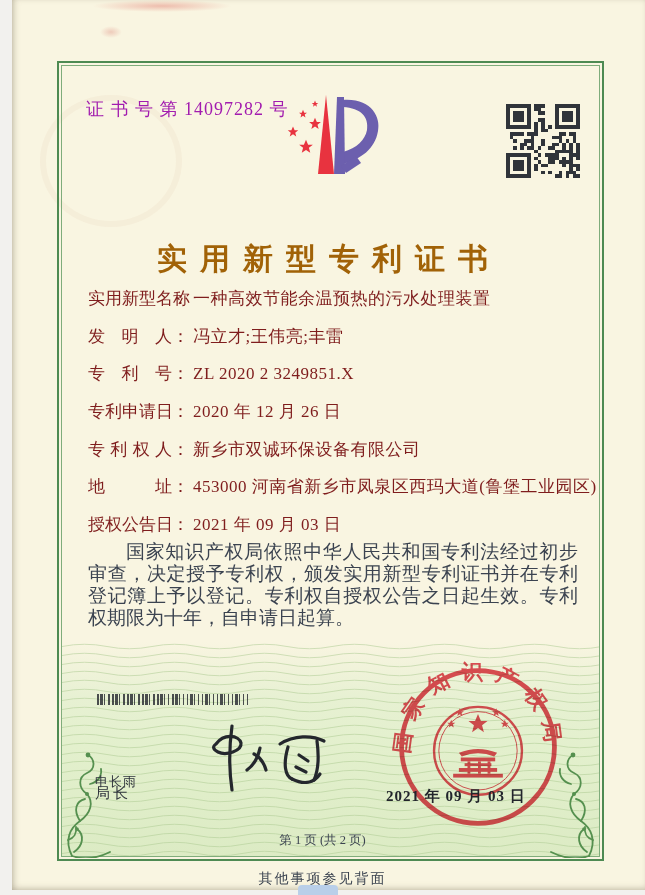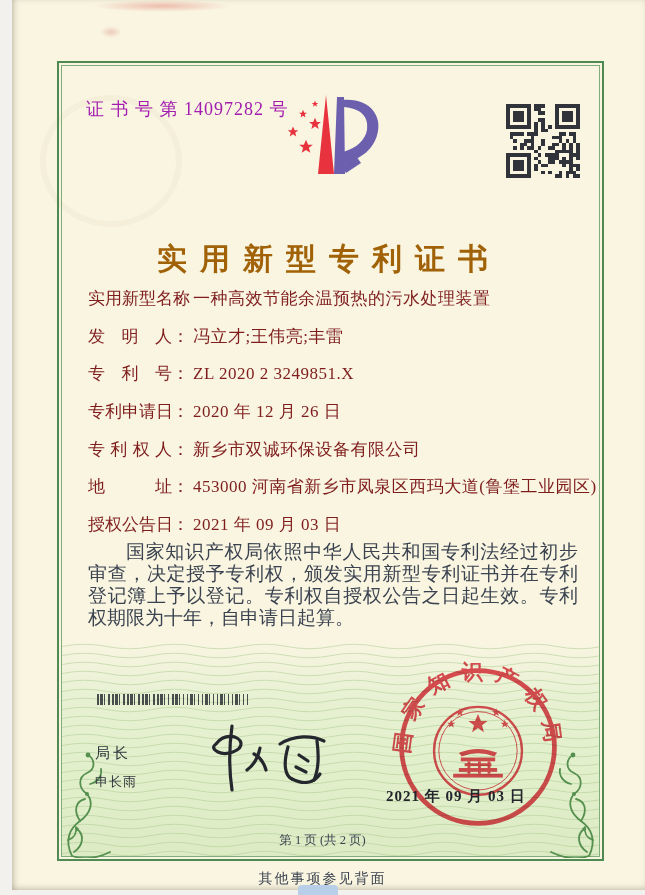--- a/index.html
+++ b/index.html
@@ -38,21 +38,21 @@
 
   .paras{position:absolute;left:88px;top:541px;width:490px;font-size:19px;line-height:22px;
     color:#3b4350;text-align:justify;}
   .paras p{margin:0;text-indent:2em;}
 
   .barcode{position:absolute;left:97px;top:694px;width:153px;height:11px;opacity:.85;
     background-image:repeating-linear-gradient(90deg,#2e3136 0px,#2e3136 1.5px,transparent 1.5px,transparent 3px,
       #2e3136 3px,#2e3136 6px,transparent 6px,transparent 7px,#2e3136 7px,#2e3136 8px,
       transparent 8px,transparent 11px,#2e3136 11px,#2e3136 12.5px,transparent 12.5px,transparent 15px);}
 
-  .signer-title{position:absolute;left:95px;top:744px;font-size:15px;letter-spacing:3px;color:#2e333c;
+  .signer-title{position:absolute;left:95px;top:784px;font-size:15px;letter-spacing:3px;color:#2e333c;
     font-family:Liberation Sans, sans-serif;}
   .signer-name{position:absolute;left:95px;top:773px;font-size:13px;letter-spacing:1px;color:#2e333c;
     font-family:"Liberation Sans","DejaVu Sans",sans-serif;}
   .signature{position:absolute;left:192px;top:720px;width:150px;height:75px;}
 
   .seal{position:absolute;left:389px;top:661px;width:178px;height:172px;mix-blend-mode:multiply;opacity:.92;}
   .seal-date{position:absolute;left:386px;top:787px;font-size:15px;letter-spacing:1px;color:#22252c;font-weight:600;}
 
   .page-no{position:absolute;left:0;width:645px;top:832px;text-align:center;font-size:12.5px;color:#3b4350;}
   .back-note{position:absolute;left:0;width:645px;top:870px;text-align:center;font-size:14px;color:#3b4350;letter-spacing:2px;}

